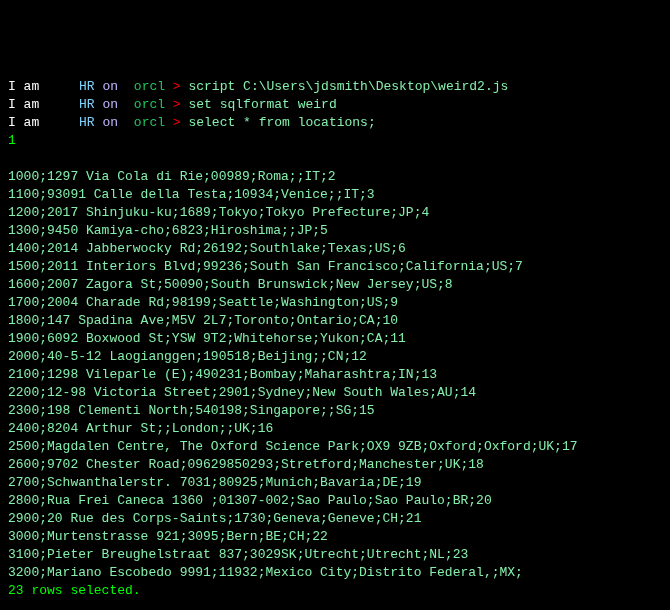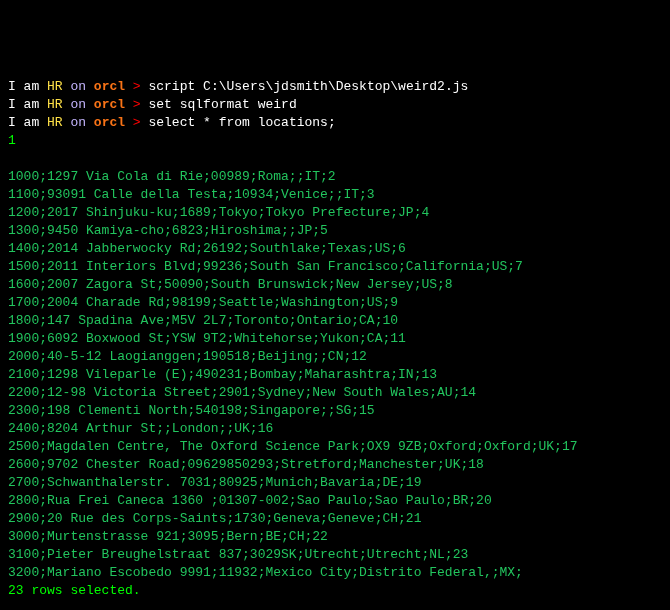--- a/index.html
+++ b/index.html
@@ -9,27 +9,27 @@
     font-size: 13px;
     line-height: 18px;
     color: #00ff00;
     padding: 6px 8px;
     width: 670px;
     height: 610px;
     overflow: hidden;
     white-space: pre;
   }
   .prompt-line { color: #fff; }
-  .user { color: #fde047; }
+  .user { color: #7dd3fc; margin-left: 32px; }
   .on-word { color: #c4b5fd; }
-  .db { color: #f97316; font-weight: bold; }
+  .db { color: #22c55e; font-weight: normal; margin-left: 8px; }
   .gt { color: #ff0000; }
-  .cmd { color: #ffffff; }
+  .cmd { color: #86efac; }
   .out { color: #00ff00; }
-  .row { color: #22c55e; }
+  .row { color: #86efac; }
 </style>
 </head>
 <body>
 
 
 
 <div id="terminal"><div class="prompt-line"><span>I am </span><span class="user">HR</span><span class="on-word"> on </span><span class="db">orcl</span><span class="gt"> &gt; </span><span class="cmd">script C:\Users\jdsmith\Desktop\weird2.js</span></div><div class="prompt-line"><span>I am </span><span class="user">HR</span><span class="on-word"> on </span><span class="db">orcl</span><span class="gt"> &gt; </span><span class="cmd">set sqlformat weird</span></div><div class="prompt-line"><span>I am </span><span class="user">HR</span><span class="on-word"> on </span><span class="db">orcl</span><span class="gt"> &gt; </span><span class="cmd">select * from locations;</span></div><div class="out">1</div><div>&nbsp;</div><div class="row">1000;1297 Via Cola di Rie;00989;Roma;;IT;2</div><div class="row">1100;93091 Calle della Testa;10934;Venice;;IT;3</div><div class="row">1200;2017 Shinjuku-ku;1689;Tokyo;Tokyo Prefecture;JP;4</div><div class="row">1300;9450 Kamiya-cho;6823;Hiroshima;;JP;5</div><div class="row">1400;2014 Jabberwocky Rd;26192;Southlake;Texas;US;6</div><div class="row">1500;2011 Interiors Blvd;99236;South San Francisco;California;US;7</div><div class="row">1600;2007 Zagora St;50090;South Brunswick;New Jersey;US;8</div><div class="row">1700;2004 Charade Rd;98199;Seattle;Washington;US;9</div><div class="row">1800;147 Spadina Ave;M5V 2L7;Toronto;Ontario;CA;10</div><div class="row">1900;6092 Boxwood St;YSW 9T2;Whitehorse;Yukon;CA;11</div><div class="row">2000;40-5-12 Laogianggen;190518;Beijing;;CN;12</div><div class="row">2100;1298 Vileparle (E);490231;Bombay;Maharashtra;IN;13</div><div class="row">2200;12-98 Victoria Street;2901;Sydney;New South Wales;AU;14</div><div class="row">2300;198 Clementi North;540198;Singapore;;SG;15</div><div class="row">2400;8204 Arthur St;;London;;UK;16</div><div class="row">2500;Magdalen Centre, The Oxford Science Park;OX9 9ZB;Oxford;Oxford;UK;17</div><div class="row">2600;9702 Chester Road;09629850293;Stretford;Manchester;UK;18</div><div class="row">2700;Schwanthalerstr. 7031;80925;Munich;Bavaria;DE;19</div><div class="row">2800;Rua Frei Caneca 1360 ;01307-002;Sao Paulo;Sao Paulo;BR;20</div><div class="row">2900;20 Rue des Corps-Saints;1730;Geneva;Geneve;CH;21</div><div class="row">3000;Murtenstrasse 921;3095;Bern;BE;CH;22</div><div class="row">3100;Pieter Breughelstraat 837;3029SK;Utrecht;Utrecht;NL;23</div><div class="row">3200;Mariano Escobedo 9991;11932;Mexico City;Distrito Federal,;MX;</div><div class="out">23 rows selected.</div><div>&nbsp;</div></div>
 
 
 

